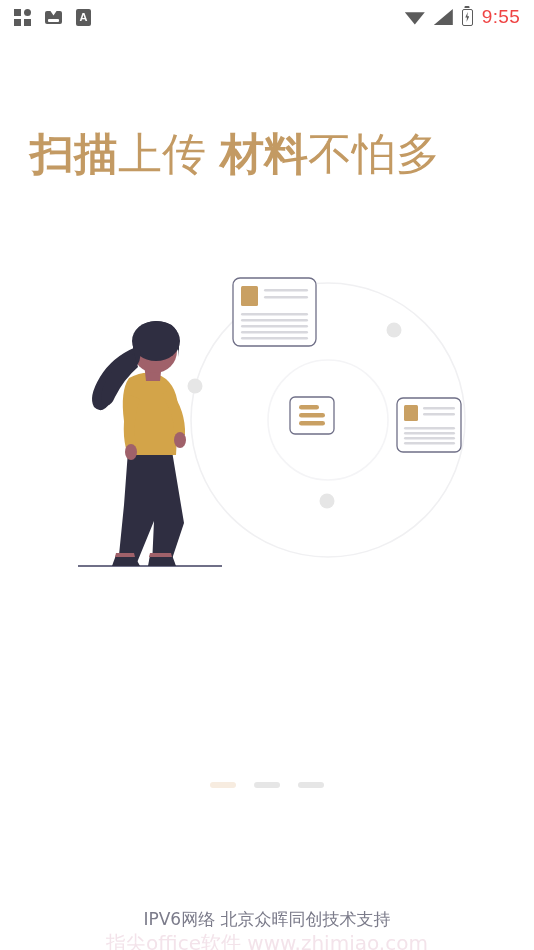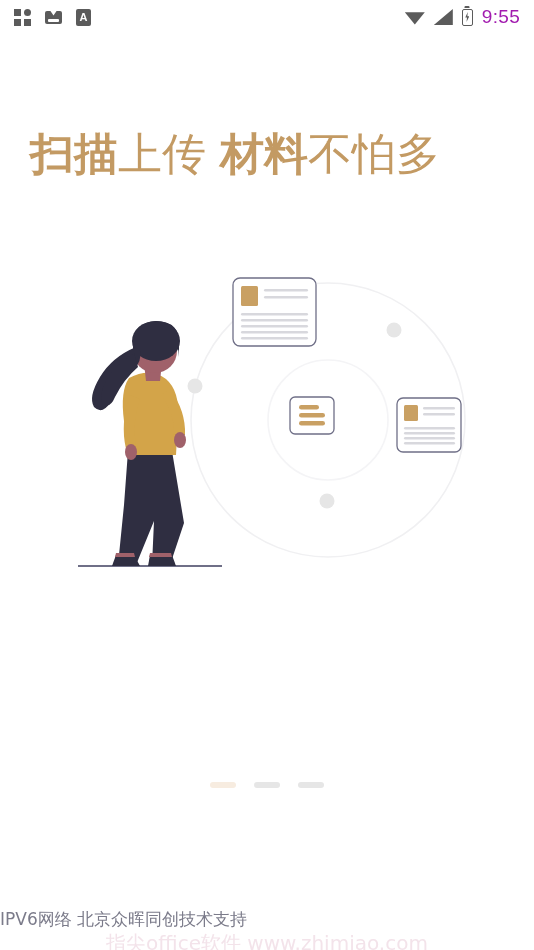--- a/index.html
+++ b/index.html
@@ -68,21 +68,21 @@
   }
   .battery-icon::before{
     content:""; position:absolute; top:-4px; left:50%; transform:translateX(-50%);
     width:5px; height:2.5px; background:#5b5b5b; border-radius:1px 1px 0 0;
   }
   .bolt {
     width:4px; height:10px; background:#5b5b5b;
     clip-path:polygon(60% 0, 0 55%, 42% 55%, 30% 100%, 100% 42%, 52% 42%);
   }
   .clock {
-    font-size:19px; color:#a21caf; letter-spacing:.3px;
+    font-size:19px; color:#ef4444; letter-spacing:.3px;
     font-family:"Liberation Sans", sans-serif;
   }
 
   
   .headline {
     position:absolute; top:130px; left:0; width:470px;
     text-align:center;
     font-size:44px; line-height:1.1;
     color:#c39a63;
     white-space:nowrap;
@@ -103,20 +103,21 @@
   .dots {
     position:absolute; top:782px; left:0; width:534px;
     display:flex; justify-content:center; align-items:center; gap:18px;
   }
   .dot { width:26px; height:6px; border-radius:3px; background:#e6e6e6; }
   .dot.active { background:#f7ece0; }
 
   
   .footer {
     position:absolute; top:908px; left:0; width:534px;
+    text-align:center;
     font-size:17px; color:#7b7b8a;
     font-family:"DejaVu Sans", sans-serif;
   }
   .watermark {
     position:absolute; top:930px; left:0; width:534px;
     text-align:center;
     font-size:20px; color:#f3e3ea;
     font-family:"DejaVu Sans", sans-serif;
     white-space:nowrap; overflow:hidden;
   }

